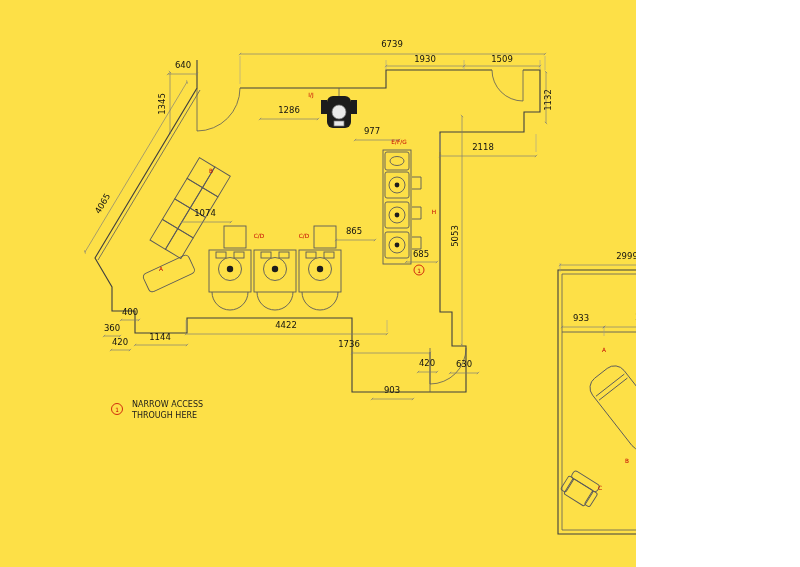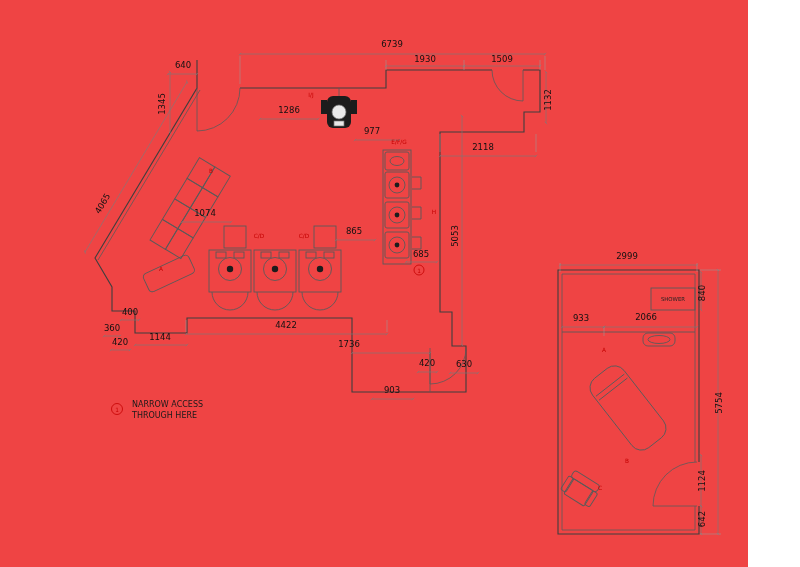--- a/index.html
+++ b/index.html
@@ -1,16 +1,16 @@
 <!DOCTYPE html>
 <html><head>
 <meta charset="utf-8">
 <style>
   html,body{margin:0;padding:0;background:#fff;}
-  .canvas{position:relative;width:748px;height:567px;background:#ef4444;overflow:hidden;}
+  .canvas{position:relative;width:636px;height:567px;background:#fde047;overflow:hidden;}
   svg text{font-family:"DejaVu Sans", sans-serif;}
   .w{stroke:#3f3f3f;stroke-width:1.1;fill:none;}
   .w2{stroke:#5a5a5a;stroke-width:0.8;fill:none;}
   .f{stroke:#5a5a5a;stroke-width:0.9;fill:none;}
   .dark{fill:#1c1c1c;stroke:none;}
   .lite{fill:#e9e9e9;stroke:#777;stroke-width:0.7;}
   .dimline{stroke:#7a7a7a;stroke-width:0.65;fill:none;}
   .ext{stroke:#9a9a9a;stroke-width:0.55;fill:none;}
   .dimtext{font-size:8.5px;fill:#111;text-anchor:middle;}
   .red{font-size:5.8px;fill:#c40000;text-anchor:middle;}

